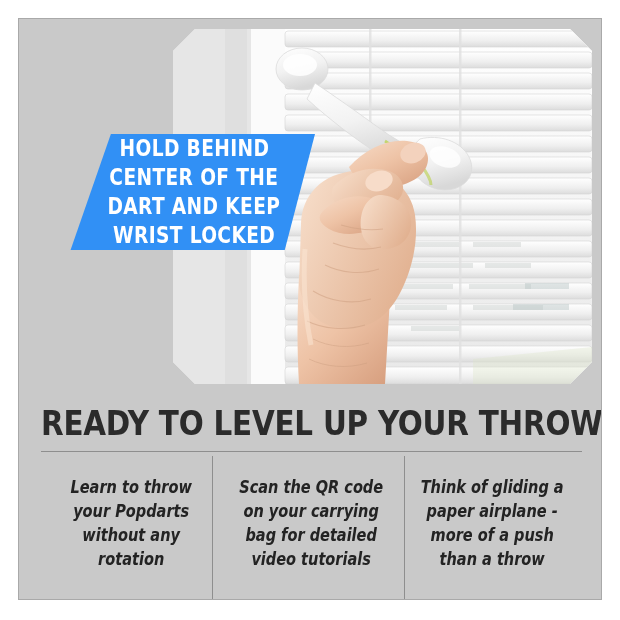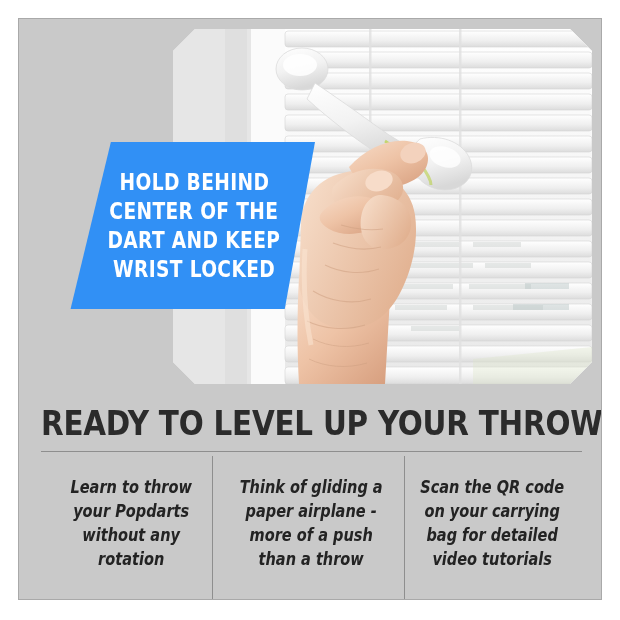--- a/index.html
+++ b/index.html
@@ -41,23 +41,23 @@
     clip-path: polygon(22px 0, calc(100% - 22px) 0, 100% 22px,
                        100% calc(100% - 22px), calc(100% - 22px) 100%,
                        22px 100%, 0 calc(100% - 22px), 0 22px);
   }
   .photo-wrap svg { display: block; width: 100%; height: 100%; }
 
   
   .callout {
     position: absolute;
     left: 44px;
-    top: 123px;
+    top: 115px;
     width: 252px;
-    height: 167px;
+    height: 116px;
   }
   .callout-shape {
     position: absolute;
     inset: 0;
     background: #3190f5;
     -webkit-clip-path: polygon(19% 0%, 100% 0%, 88% 100%, 3% 100%);
     clip-path: polygon(19% 0%, 100% 0%, 88% 100%, 3% 100%);
   }
   .callout-inner {
     position: absolute;
@@ -301,20 +301,20 @@
 
   <div class="hrule"></div>
   <div class="vrule one"></div>
   <div class="vrule two"></div>
 
   <div class="columns">
     <div class="col">
       <div class="col-text">Learn to throw your Popdarts without any rotation</div>
     </div>
     <div class="col">
+      <div class="col-text">Scan the QR code on your carrying bag for detailed video tutorials</div>
+    </div>
+    <div class="col">
       <div class="col-text">Think of gliding a paper airplane - more of a push than a throw</div>
     </div>
-    <div class="col">
-      <div class="col-text">Scan the QR code on your carrying bag for detailed video tutorials</div>
-    </div>
   </div>
 
 </div>
 
 </body></html>

